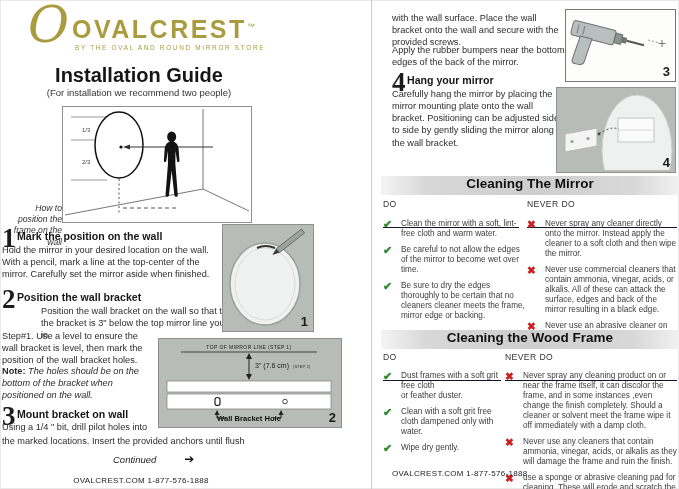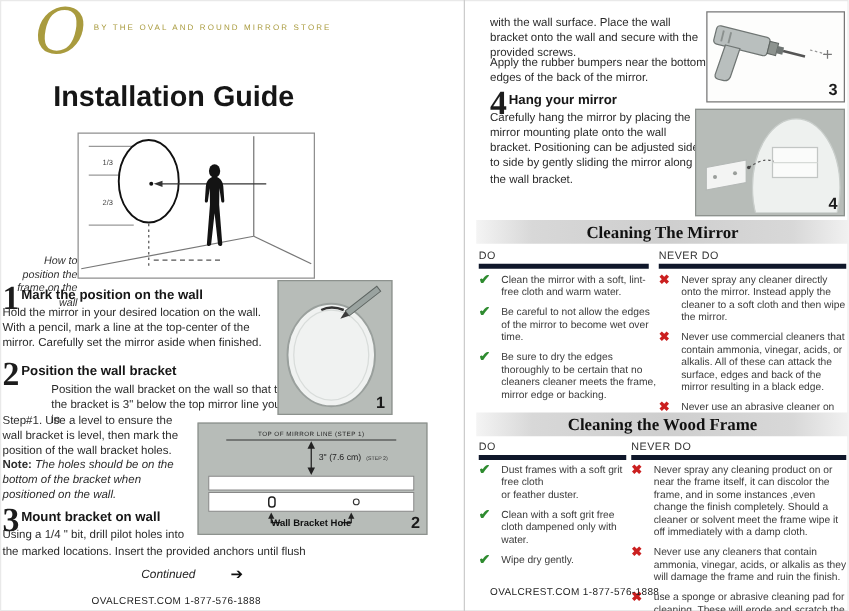--- a/index.html
+++ b/index.html
@@ -10,62 +10,64 @@
   }
   .abs{position:absolute;}
   
   .logo{display:flex;align-items:flex-start;}
   .script-o{font-family:"DejaVu Serif",serif;font-style:italic;font-weight:400;
     font-size:50px;line-height:.85;color:#a99b3e;}
   .brandcol{margin-left:3px;padding-top:13px;}
   .brand{font-size:25px;font-weight:700;letter-spacing:2.5px;color:#a99b3e;line-height:1;}
   .tm{font-size:8px;vertical-align:super;letter-spacing:0;color:#a99b3e;font-weight:400;}
   .tagline{font-size:6.4px;letter-spacing:1.7px;color:#a99b3e;margin-top:2px;padding-left:3px;}
-  .doc-title{font-size:23px;font-weight:700;color:#161616;text-align:center;}
+  .doc-title{font-size:20px;font-weight:700;color:#161616;text-align:center;}
   .doc-sub{font-size:9.5px;color:#333;text-align:center;}
   .dia-box{border:1px solid #8f8f8f;background:#fff;}
   .dia-caption{font-style:italic;font-size:8.6px;color:#333;text-align:right;line-height:1.3;}
   .stepnum{font-family:"Liberation Serif",serif;font-weight:700;font-size:27px;line-height:.9;color:#1c1c1c;}
   .stephead{font-size:10.6px;font-weight:700;color:#161616;}
   .stepbody{font-size:9.2px;line-height:1.3;color:#2c2c2c;}
   .notelabel{font-weight:700;font-style:normal;}
   .noteital{font-style:italic;}
   .figbox{background:#b7bcb8;border:1px solid #8d928e;}
   .figbox.white{background:#fdfdfc;border:1px solid #777;}
   .fignum{position:absolute;right:5px;bottom:2px;font-size:13px;font-weight:700;color:#1a1a1a;}
   .continued{display:flex;align-items:center;font-size:9.5px;}
   .continued .word{font-style:italic;color:#222;}
   .continued .arr{margin-left:28px;font-size:12px;color:#111;}
   .footer{font-size:8px;letter-spacing:.3px;color:#222;}
   .divider{width:1px;background:#cccccc;}
   
   .rbody{font-size:9.2px;line-height:1.32;color:#2c2c2c;}
-  .secbar{display:flex;align-items:center;justify-content:center;height:19px;
-    background:linear-gradient(90deg,#f4f4f4 0%,#d8d8d8 15%,#cecece 50%,#d8d8d8 85%,#f1f1f1 100%);font-family:Liberation Serif, serif;}
+  .secbar{display:flex;align-items:flex-start;justify-content:center;height:19px;
+    background:linear-gradient(90deg,#f4f4f4 0%,#d8d8d8 15%,#cecece 50%,#d8d8d8 85%,#f1f1f1 100%);}
   .secbar span{font-size:13.5px;font-weight:700;color:#111;}
-  .colhead{font-size:8.6px;color:#333;letter-spacing:.4px;border-bottom:4px solid #0f172a;padding-bottom:2px;}
+  .colhead{font-size:8.6px;color:#333;letter-spacing:.4px;border-bottom:1px solid #0f172a;padding-bottom:18px;}
   .dolist .item,.neverlist .item{display:flex;gap:5px;margin-bottom:6px;}
   .check-ic{color:#2e8b2f;font-size:11px;line-height:1;flex:0 0 13px;font-weight:700;}
   .x-ic{color:#cb2020;font-size:10.5px;line-height:1;flex:0 0 13px;font-weight:700;}
   .itemtxt{font-size:8.2px;line-height:1.22;color:#3c3c3c;white-space:pre-line;}
   svg text{font-family:"Liberation Sans",sans-serif;}
 </style>
 </head>
 <body>
 
 <div class="sheet">
 
   <div class="abs logo" style="left:28px;top:4px;">
     <span class="script-o">O</span>
     <span class="brandcol">
+      <span class="brand"><span>OVALCREST</span><span class="tm">™</span></span>
       <div class="tagline">BY THE OVAL AND ROUND MIRROR STORE</div>
     </span>
   </div>
 
   <div class="abs doc-title" style="left:0;top:64px;width:278px;">Installation Guide</div>
+  <div class="abs doc-sub" style="left:0;top:87px;width:278px;">(For installation we recommend two people)</div>
 
   <div class="abs dia-box" style="left:62px;top:106px;width:188px;height:115px;">
     <svg width="188" height="115" viewBox="0 0 188 115">
 
       <line x1="140" y1="2" x2="140" y2="82" stroke="#777" stroke-width="1"></line>
       <line x1="2" y1="108" x2="140" y2="82" stroke="#777" stroke-width="1"></line>
       <line x1="140" y1="82" x2="186" y2="104" stroke="#777" stroke-width="1"></line>
 
       <line x1="8" y1="10" x2="44" y2="10" stroke="#999" stroke-width="1"></line>
       <line x1="8" y1="33" x2="38" y2="33" stroke="#999" stroke-width="1"></line>

